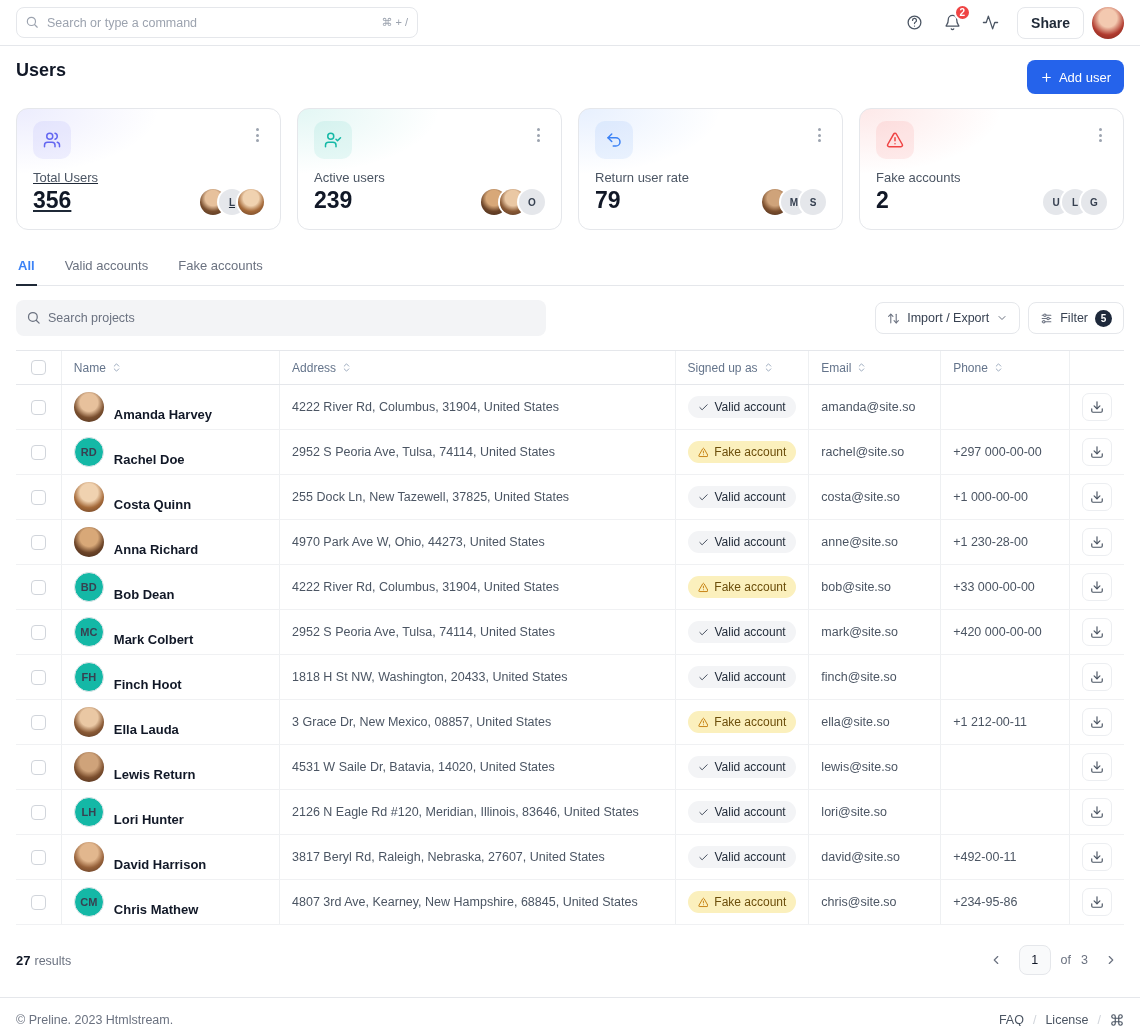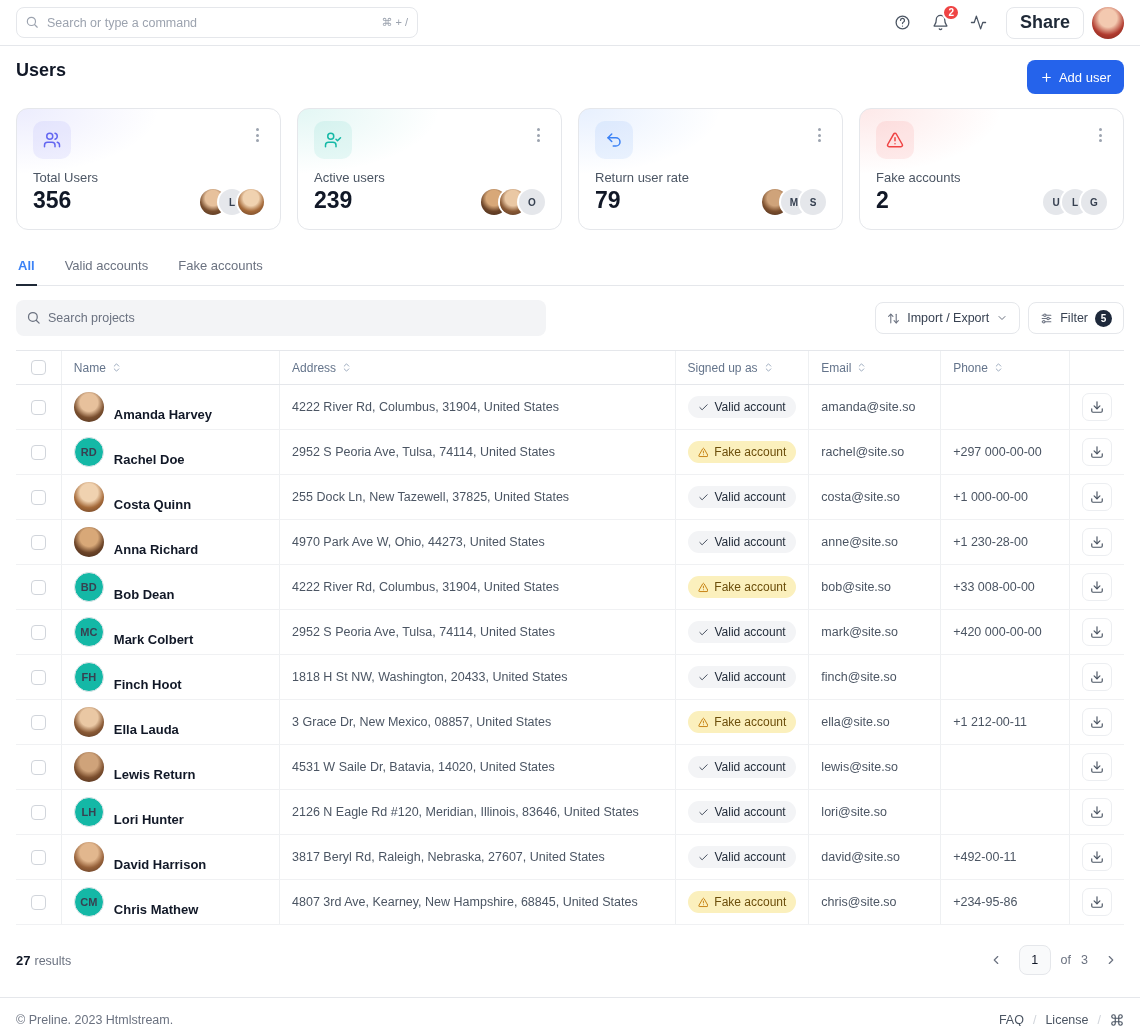--- a/index.html
+++ b/index.html
@@ -10,21 +10,21 @@
   
   .topbar{height:46px;display:flex;align-items:center;justify-content:space-between;padding:0 16px;border-bottom:1px solid #e5e7eb}
   .search-box{position:relative;width:402px}
   .search-box input{width:100%;height:31px;border:1px solid #e5e7eb;border-radius:8px;padding:0 48px 0 30px;font-size:12.5px;color:#374151;outline:none;background:#fff}
   .search-box input::placeholder{color:#9ca3af}
   .search-box .s-icon{position:absolute;left:9px;top:8px;color:#9ca3af;pointer-events:none}
   .search-box .shortcut{position:absolute;right:10px;top:9px;font-size:11px;color:#9ca3af}
   .topbar-right{display:flex;align-items:center;gap:8px}
   .icon-btn{position:relative;width:30px;height:30px;border:none;background:transparent;color:#4b5563;display:flex;align-items:center;justify-content:center;border-radius:50%;cursor:pointer}
   .badge-dot{position:absolute;top:-4px;right:-4px;min-width:17px;height:17px;border-radius:9px;background:#ef4444;color:#fff;font-size:10px;font-weight:700;display:flex;align-items:center;justify-content:center;padding:0 4px;border:2px solid #fff}
-  .share-btn{height:32px;padding:0 13px;border:1px solid #e5e7eb;border-radius:8px;background:#fff;font-size:18px;font-weight:600;color:#1f2937;cursor:pointer;margin-left:4px}
+  .share-btn{height:32px;padding:0 13px;border:1px solid #e5e7eb;border-radius:8px;background:#fff;font-size:14px;font-weight:600;color:#1f2937;cursor:pointer;margin-left:4px}
   .avatar{border-radius:50%;flex:none}
   .top-avatar{width:32px;height:32px;cursor:pointer}
 
   
   .photo{background-color:#a78b6f}
   .photo.v1{background:radial-gradient(circle at 50% 35%,#e7c19c 0 36%,#7a4f2f 62%,#4a2f1d 100%)}
   .photo.v2{background:radial-gradient(circle at 50% 35%,#f0d2b0 0 36%,#a56a3a 62%,#5e3a22 100%)}
   .photo.v3{background:radial-gradient(circle at 50% 35%,#d8a878 0 36%,#6d4529 62%,#3c2517 100%)}
   .photo.v4{background:radial-gradient(circle at 50% 35%,#eac8a4 0 36%,#8a5a36 62%,#503321 100%)}
   .photo.v5{background:radial-gradient(circle at 50% 35%,#cfa37a 0 36%,#7c4f2e 62%,#44291a 100%)}
@@ -147,21 +147,21 @@
     <h1>Users</h1>
     <button class="add-btn">
       <svg width="13" height="13" viewBox="0 0 24 24" fill="none" stroke="currentColor" stroke-width="2.2" stroke-linecap="round">
           <path d="M12 5v14M5 12h14"></path>
         </svg>
       <span>Add user</span>
     </button>
   </div>
 
   <section class="cards">
-      <div class="card" style="background-image: radial-gradient(120% 120% at 0% 0%, rgba(99, 102, 241, 0.12) 0%, rgba(255, 255, 255, 0) 45%);">
+      <div class="card" style="background-image: radial-gradient(120% 120% at 0% 0%, rgba(99, 102, 241, 0.12) 0%, rgba(255, 255, 255, 0) 45%); text-decoration: underline;">
         <div class="card-top">
           <div class="card-icon" style="color: rgb(99, 102, 241); background: rgba(99, 102, 241, 0.09);">
             <svg viewBox="0 0 24 24" width="18" height="18" fill="none" stroke="currentColor" stroke-width="2" stroke-linecap="round" stroke-linejoin="round">
               <path d="M16 21v-2a4 4 0 0 0-4-4H6a4 4 0 0 0-4 4v2"></path>
               <circle cx="9" cy="7" r="4"></circle>
               <path d="M22 21v-2a4 4 0 0 0-3-3.87"></path>
               <path d="M16 3.13a4 4 0 0 1 0 7.75"></path>
             </svg>
           </div>
           <button class="kebab">
@@ -474,21 +474,21 @@
             <td>4222 River Rd, Columbus, 31904, United States</td>
             <td><span class="badge fake">
                 <svg viewBox="0 0 24 24" width="11" height="11" fill="none" stroke="currentColor" stroke-width="2" stroke-linecap="round" stroke-linejoin="round">
                   <path d="m21.73 18-8-14a2 2 0 0 0-3.46 0l-8 14A2 2 0 0 0 4 21h16a2 2 0 0 0 1.73-3Z"></path>
                   <path d="M12 9v4"></path>
                   <path d="M12 17h.01"></path>
                 </svg>
                 <span>Fake account</span>
               </span></td>
             <td>bob@site.so</td>
-            <td>+33 008-00-00</td>
+            <td>+33 000-00-00</td>
             <td class="col-action"><button class="dl-btn">
                 <svg viewBox="0 0 24 24" width="14" height="14" fill="none" stroke="currentColor" stroke-width="2" stroke-linecap="round" stroke-linejoin="round">
                   <path d="M21 15v4a2 2 0 0 1-2 2H5a2 2 0 0 1-2-2v-4"></path>
                   <path d="m7 10 5 5 5-5"></path>
                   <path d="M12 15V3"></path>
                 </svg>
               </button></td>
           </tr>
           <tr>
             <td class="col-cb"><span class="checkbox"></span></td>

